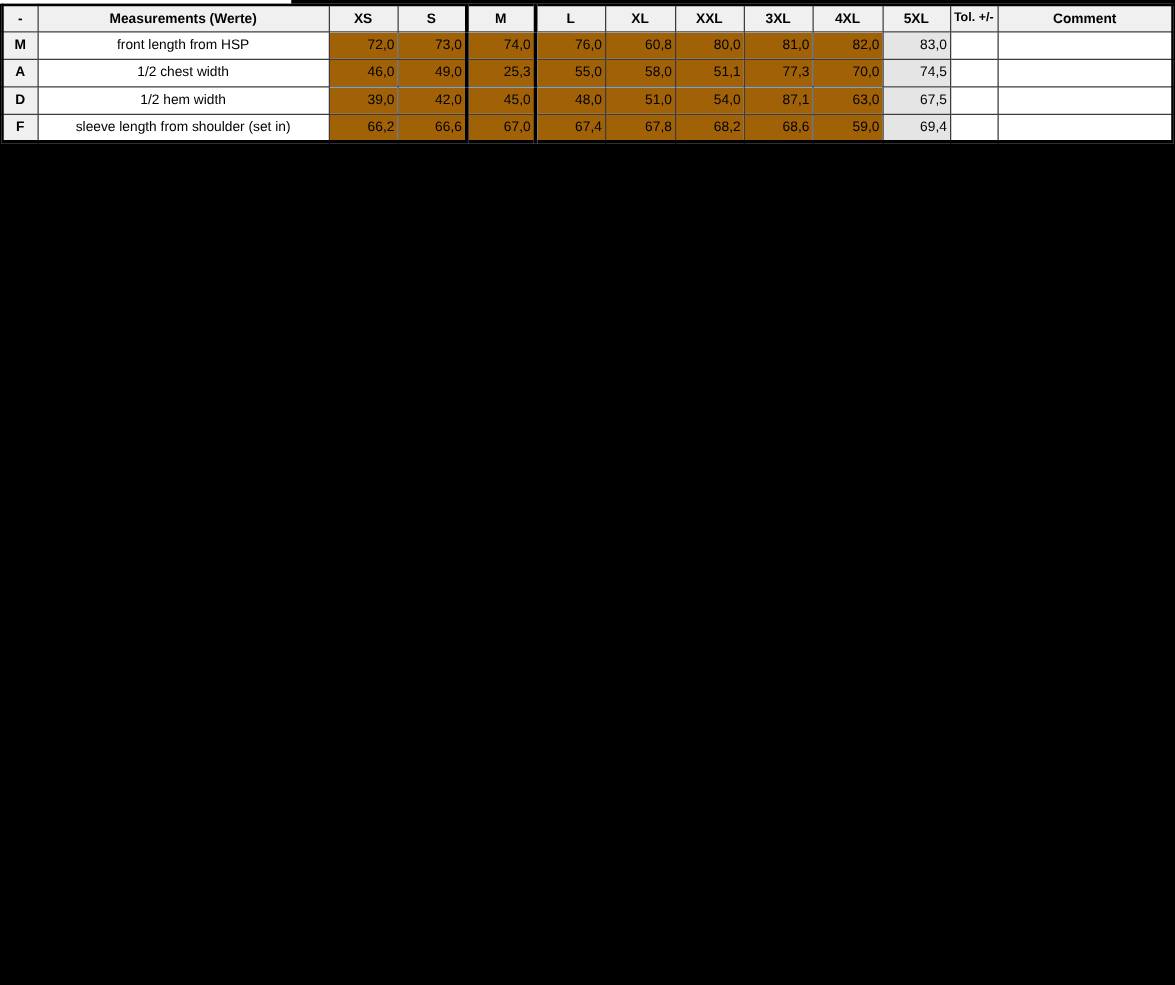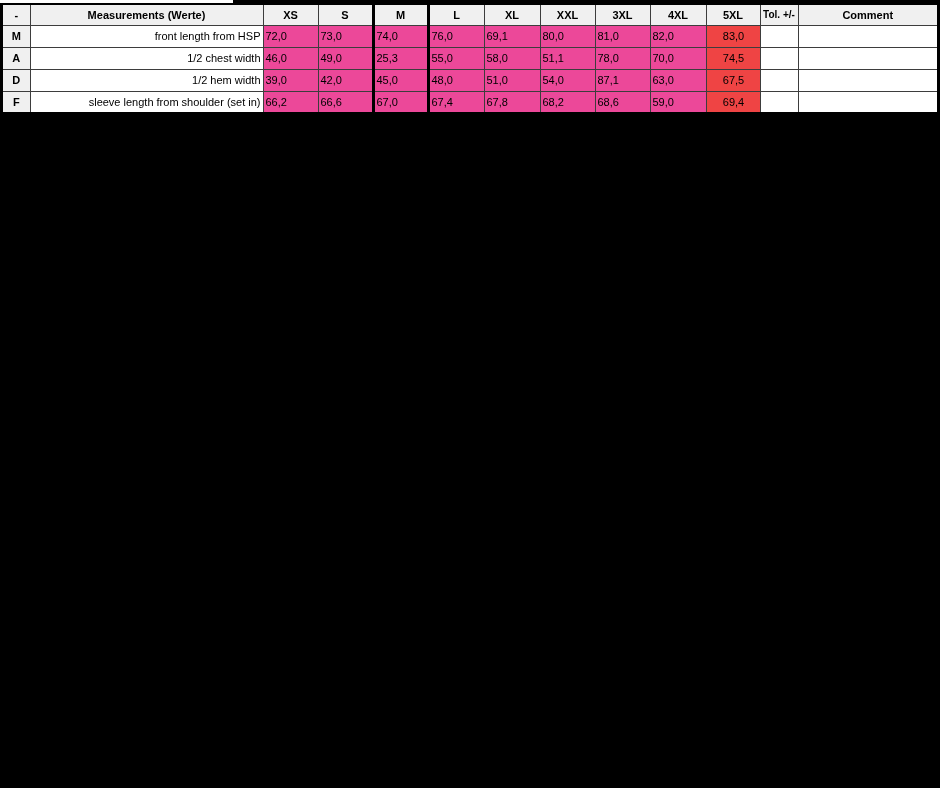--- a/index.html
+++ b/index.html
@@ -43,30 +43,30 @@
     text-align: center;
   }
   table.spec thead th.tol-hdr { font-size: 10px; }
   td.code-cell {
     background: #f0f0f0;
     font-weight: bold;
     text-align: center;
   }
   td.name-cell {
     background: #ffffff;
-    text-align: right;
+    text-align: center;
     padding-left: 5px;
   }
   td.size-cell {
-    background: #ec4899;
-    text-align: left;
+    background: #a16207;
+    text-align: right;
   }
   td.size-cell.last-size {
-    background: #ef4444;
-    text-align: center;
+    background: #e5e5e5;
+    text-align: right;
     padding-left: 3px;
   }
   td.tol-cell, td.comment-cell { background: #ffffff; }
   .thick-left  { border-left: 3px solid #000 !important; }
   .thick-right { border-right: 3px solid #000 !important; }
 </style>
 </head>
 <body>
 
 <div class="stage">
@@ -105,38 +105,38 @@
         </tr>
     </thead>
     <tbody>
         <tr>
           <td class="code-cell">M</td>
           <td class="name-cell">front length from HSP</td>
           <td class="size-cell">72,0</td>
           <td class="size-cell">73,0</td>
           <td class="size-cell thick-left thick-right">74,0</td>
           <td class="size-cell">76,0</td>
-          <td class="size-cell">69,1</td>
+          <td class="size-cell">60,8</td>
           <td class="size-cell">80,0</td>
           <td class="size-cell">81,0</td>
           <td class="size-cell">82,0</td>
           <td class="size-cell last-size">83,0</td>
           <td class="tol-cell"></td>
           <td class="comment-cell"></td>
         </tr>
         <tr>
           <td class="code-cell">A</td>
           <td class="name-cell">1/2 chest width</td>
           <td class="size-cell">46,0</td>
           <td class="size-cell">49,0</td>
           <td class="size-cell thick-left thick-right">25,3</td>
           <td class="size-cell">55,0</td>
           <td class="size-cell">58,0</td>
           <td class="size-cell">51,1</td>
-          <td class="size-cell">78,0</td>
+          <td class="size-cell">77,3</td>
           <td class="size-cell">70,0</td>
           <td class="size-cell last-size">74,5</td>
           <td class="tol-cell"></td>
           <td class="comment-cell"></td>
         </tr>
         <tr>
           <td class="code-cell">D</td>
           <td class="name-cell">1/2 hem width</td>
           <td class="size-cell">39,0</td>
           <td class="size-cell">42,0</td>

